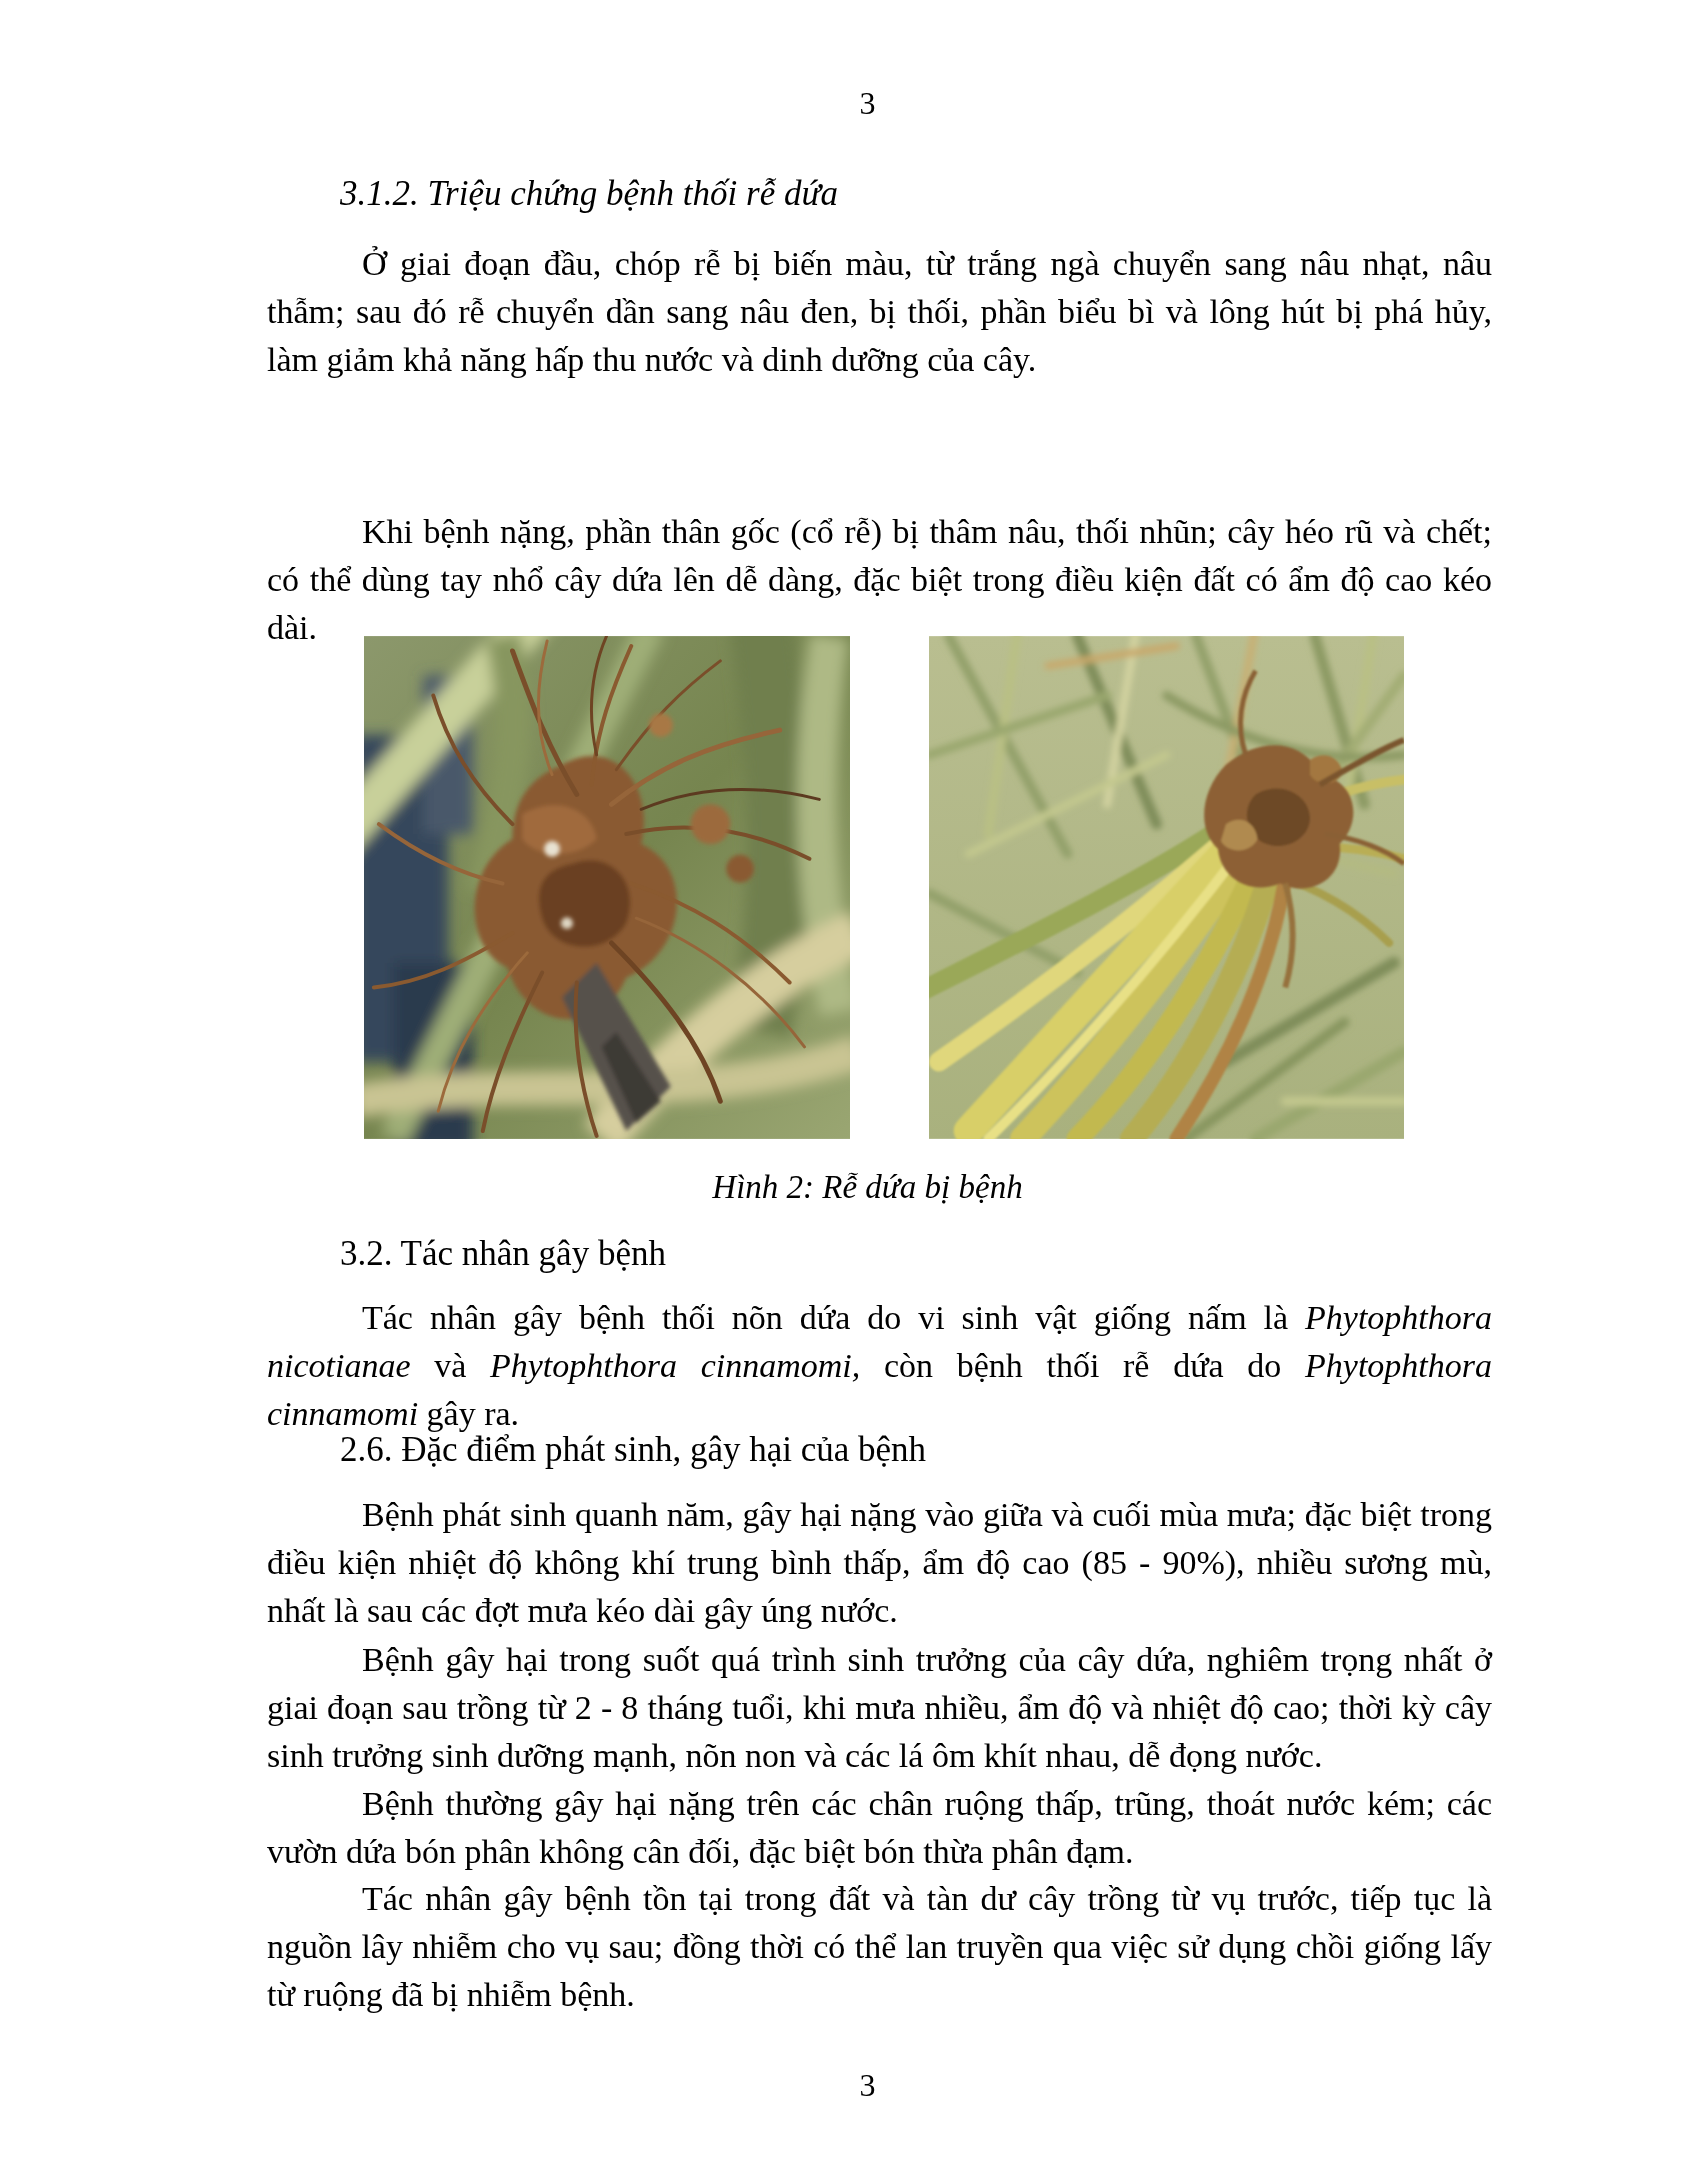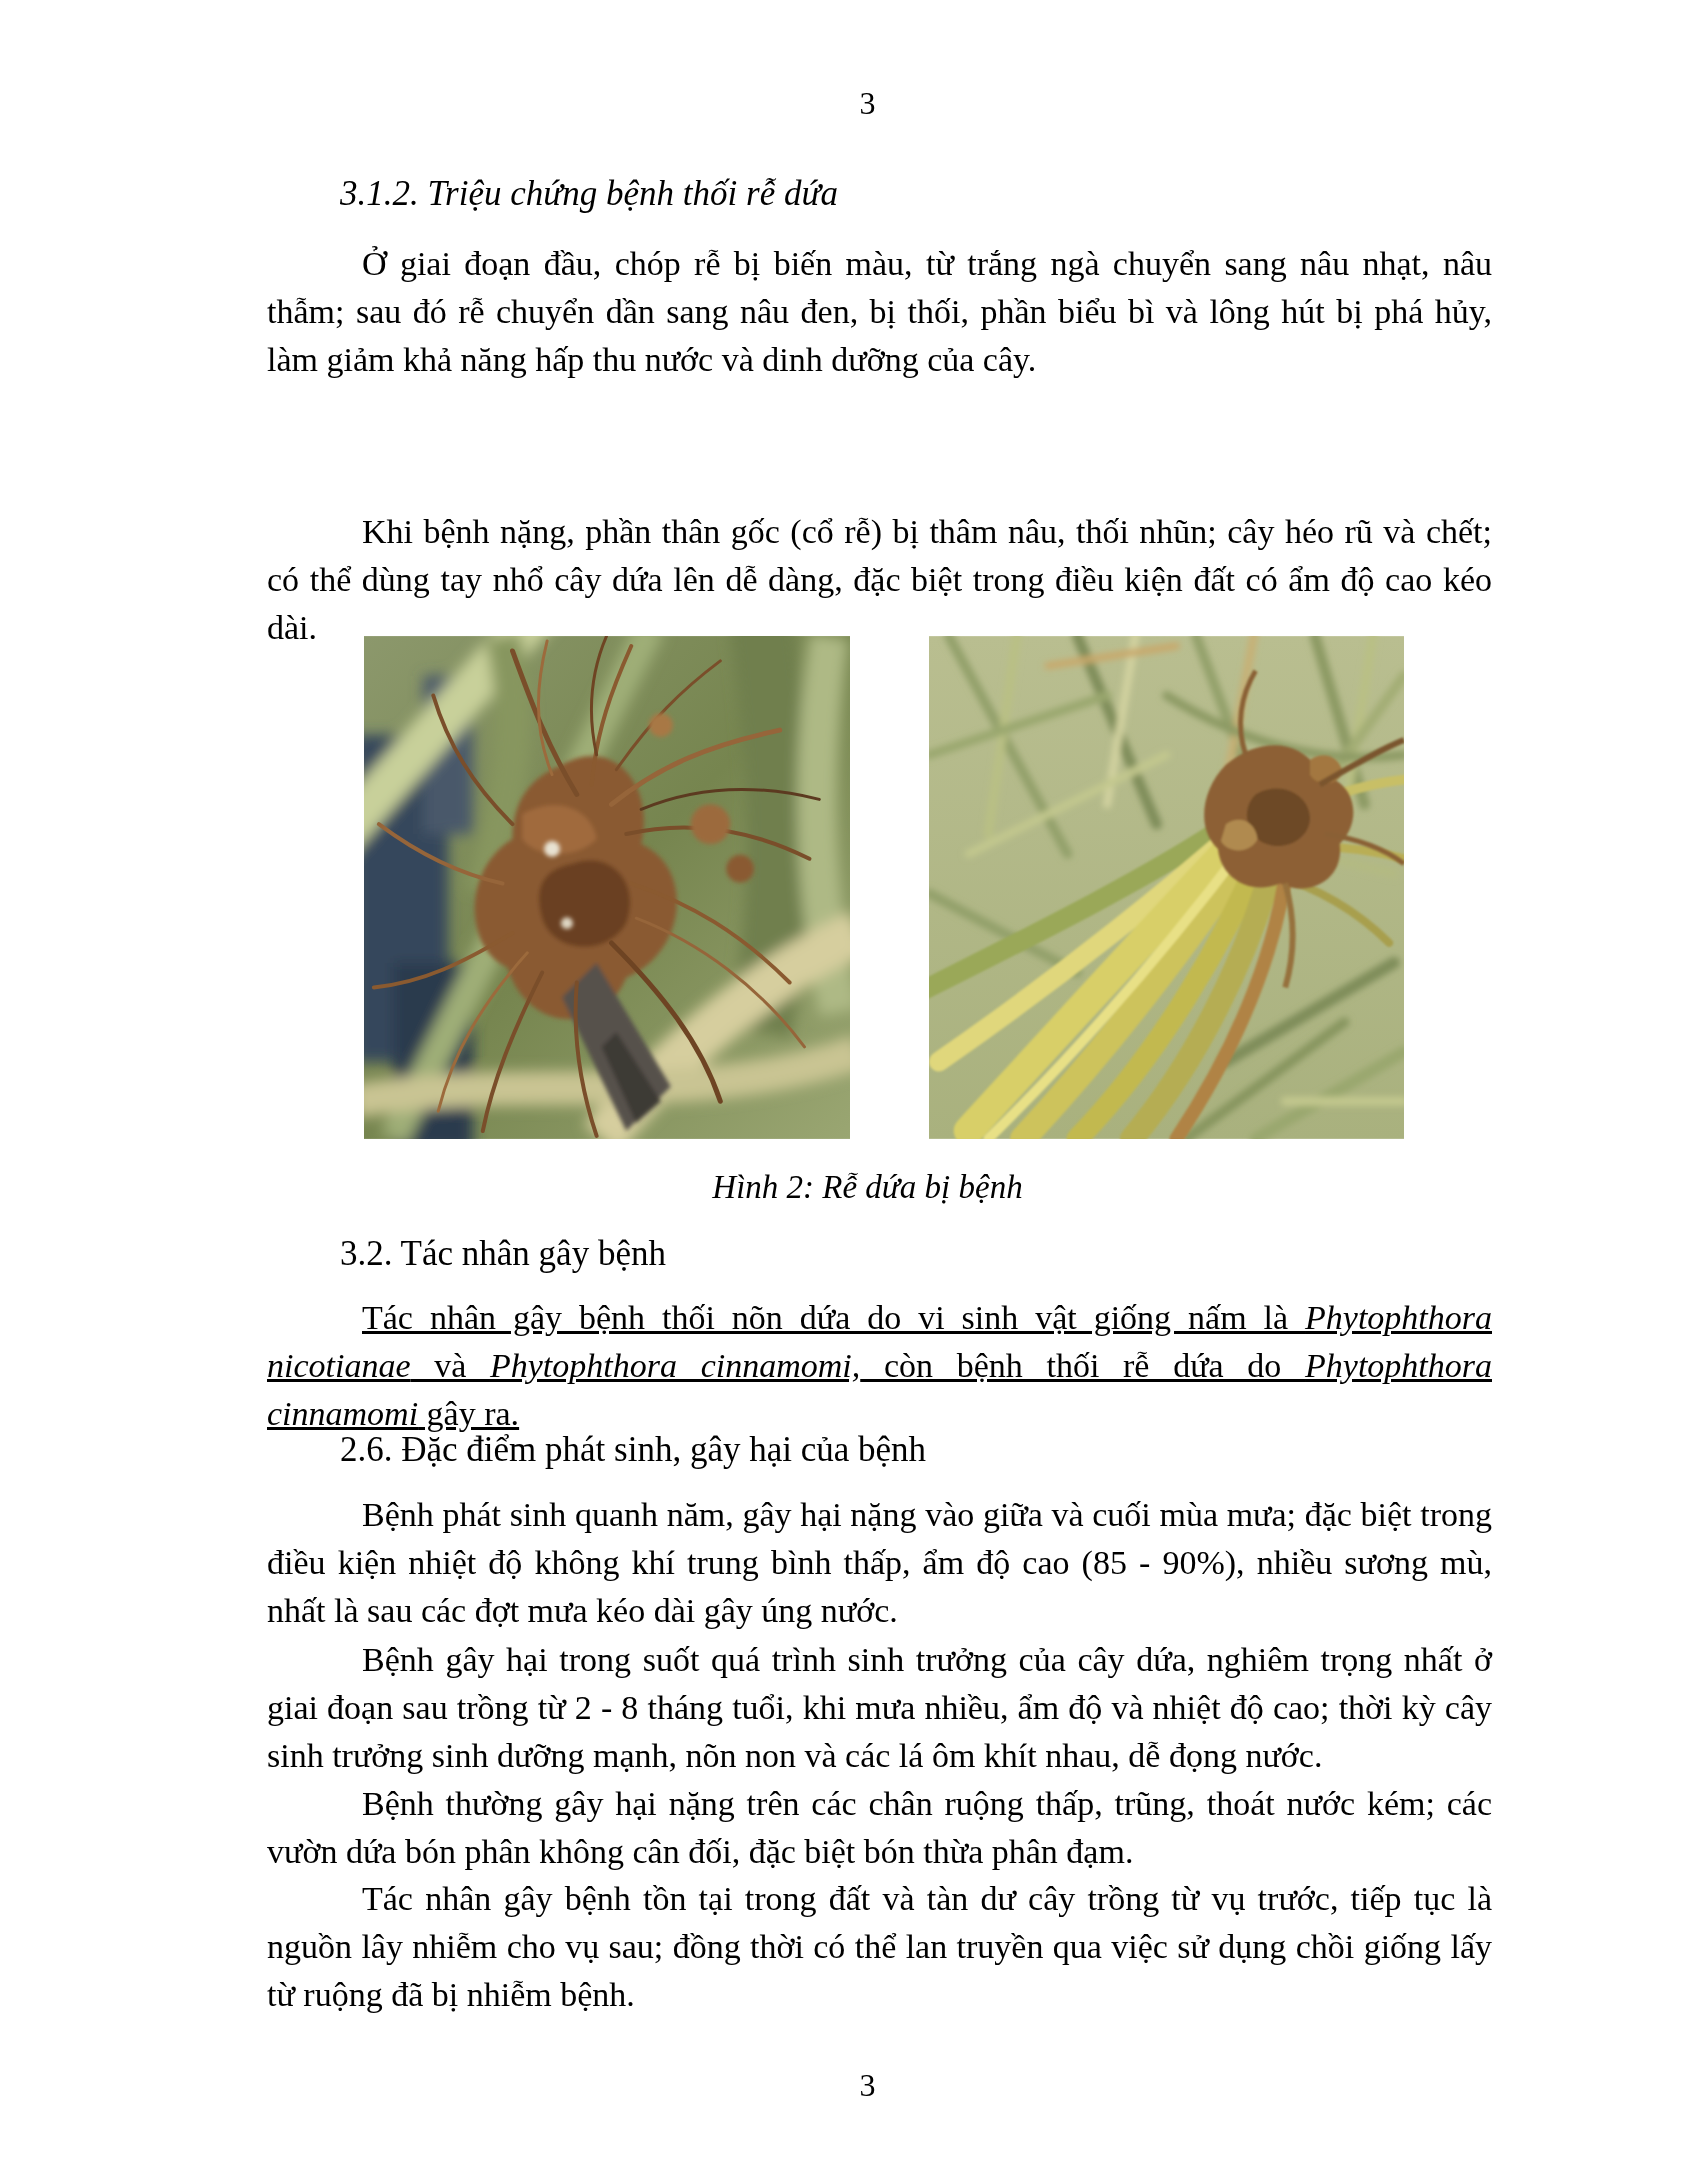--- a/index.html
+++ b/index.html
@@ -173,21 +173,21 @@
         <path d="M360,250 C370,285 370,320 360,355" stroke="#96713c" stroke-width="6" fill="none"></path>
         <path d="M320,120 C310,90 315,60 330,35" stroke="#8a6134" stroke-width="5" fill="none"></path>
       </g>
     </svg>
   </div>
 
   <div class="abs textblock caption" style="top:1166px;font-style:italic;">Hình 2: Rễ dứa bị bệnh</div>
 
   <div class="abs heading" style="top:1224px;">3.2. Tác nhân gây bệnh</div>
 
-  <p class="abs textblock body-par" style="top:1282px;text-decoration:underline;"><span>Tác nhân gây bệnh thối nõn dứa do vi sinh vật giống nấm là </span><i>Phytophthora nicotianae</i><span> và </span><i>Phytophthora cinnamomi,</i><span> còn bệnh thối rễ dứa do </span><i>Phytophthora cinnamomi</i><span> gây ra.</span></p>
+  <p class="abs textblock body-par" style="top:1282px;"><span>Tác nhân gây bệnh thối nõn dứa do vi sinh vật giống nấm là </span><i>Phytophthora nicotianae</i><span> và </span><i>Phytophthora cinnamomi,</i><span> còn bệnh thối rễ dứa do </span><i>Phytophthora cinnamomi</i><span> gây ra.</span></p>
 
   <div class="abs heading" style="top:1420px;">2.6. Đặc điểm phát sinh, gây hại của bệnh</div>
 
   <p class="abs textblock body-par" style="top:1479px;">Bệnh phát sinh quanh năm, gây hại nặng vào giữa và cuối mùa mưa; đặc biệt trong điều kiện nhiệt độ không khí trung bình thấp, ẩm độ cao (85 - 90%), nhiều sương mù, nhất là sau các đợt mưa kéo dài gây úng nước.</p>
 
   <p class="abs textblock body-par" style="top:1624px;">Bệnh gây hại trong suốt quá trình sinh trưởng của cây dứa, nghiêm trọng nhất ở giai đoạn sau trồng từ 2 - 8 tháng tuổi, khi mưa nhiều, ẩm độ và nhiệt độ cao; thời kỳ cây sinh trưởng sinh dưỡng mạnh, nõn non và các lá ôm khít nhau, dễ đọng nước.</p>
 
   <p class="abs textblock body-par" style="top:1768px;">Bệnh thường gây hại nặng trên các chân ruộng thấp, trũng, thoát nước kém; các vườn dứa bón phân không cân đối, đặc biệt bón thừa phân đạm.</p>
 
   <p class="abs textblock body-par" style="top:1863px;">Tác nhân gây bệnh tồn tại trong đất và tàn dư cây trồng từ vụ trước, tiếp tục là nguồn lây nhiễm cho vụ sau; đồng thời có thể lan truyền qua việc sử dụng chồi giống lấy từ ruộng đã bị nhiễm bệnh.</p>

